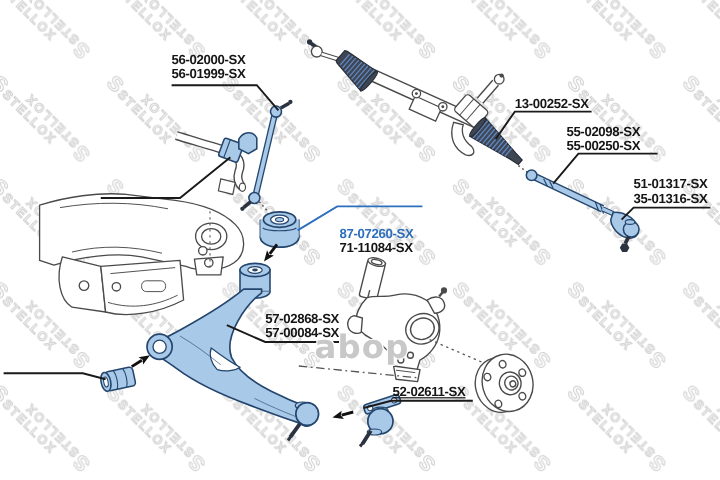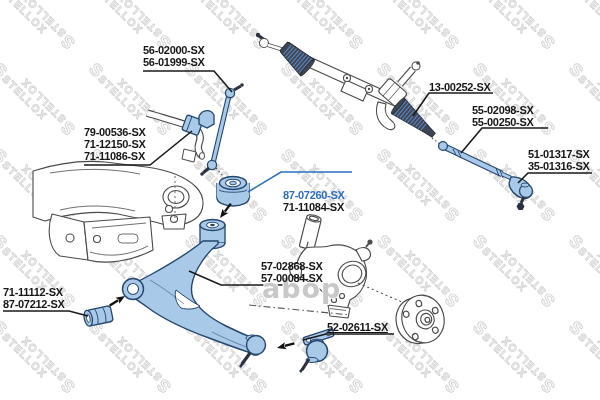--- a/index.html
+++ b/index.html
@@ -272,52 +272,43 @@
     </g>
 
     <text class="photo-mark" x="262" y="298">abop</text>
   </svg>
 
   <div class="lbl" style="left:143px;top:44px;">
     <span class="ln">56-02000-SX</span>
     <span class="ln">56-01999-SX</span>
   </div>
 
-  <div class="lbl" style="left:84px;top:126px;">
-    <span class="ln">79-00536-SX</span>
-    <span class="ln">71-12150-SX</span>
-    <span class="ln">71-11086-SX</span>
-  </div>
 
   <div class="lbl" style="left:283px;top:145px;margin-top:44px;">
     <span class="ln hl">87-07260-SX</span>
     <span class="ln">71-11084-SX</span>
   </div>
 
   <div class="lbl" style="left:429px;top:81px;">
     <span class="ln">13-00252-SX</span>
   </div>
 
   <div class="lbl" style="left:472px;top:104px;">
     <span class="ln">55-02098-SX</span>
     <span class="ln">55-00250-SX</span>
   </div>
 
   <div class="lbl" style="left:528px;top:148px;">
     <span class="ln">51-01317-SX</span>
     <span class="ln">35-01316-SX</span>
   </div>
 
-  <div class="lbl" style="left:221px;top:260px;margin-left:40px;">
+  <div class="lbl" style="left:221px;top:260px;">
     <span class="ln">57-02868-SX</span>
     <span class="ln">57-00084-SX</span>
   </div>
 
-  <div class="lbl" style="left:3px;top:286px;">
-    <span class="ln">71-11112-SX</span>
-    <span class="ln">87-07212-SX</span>
-  </div>
 
   <div class="lbl" style="left:327px;top:321px;text-decoration:underline;">
     <span class="ln">52-02611-SX</span>
   </div>
 
 </div>
 
 </body></html>

